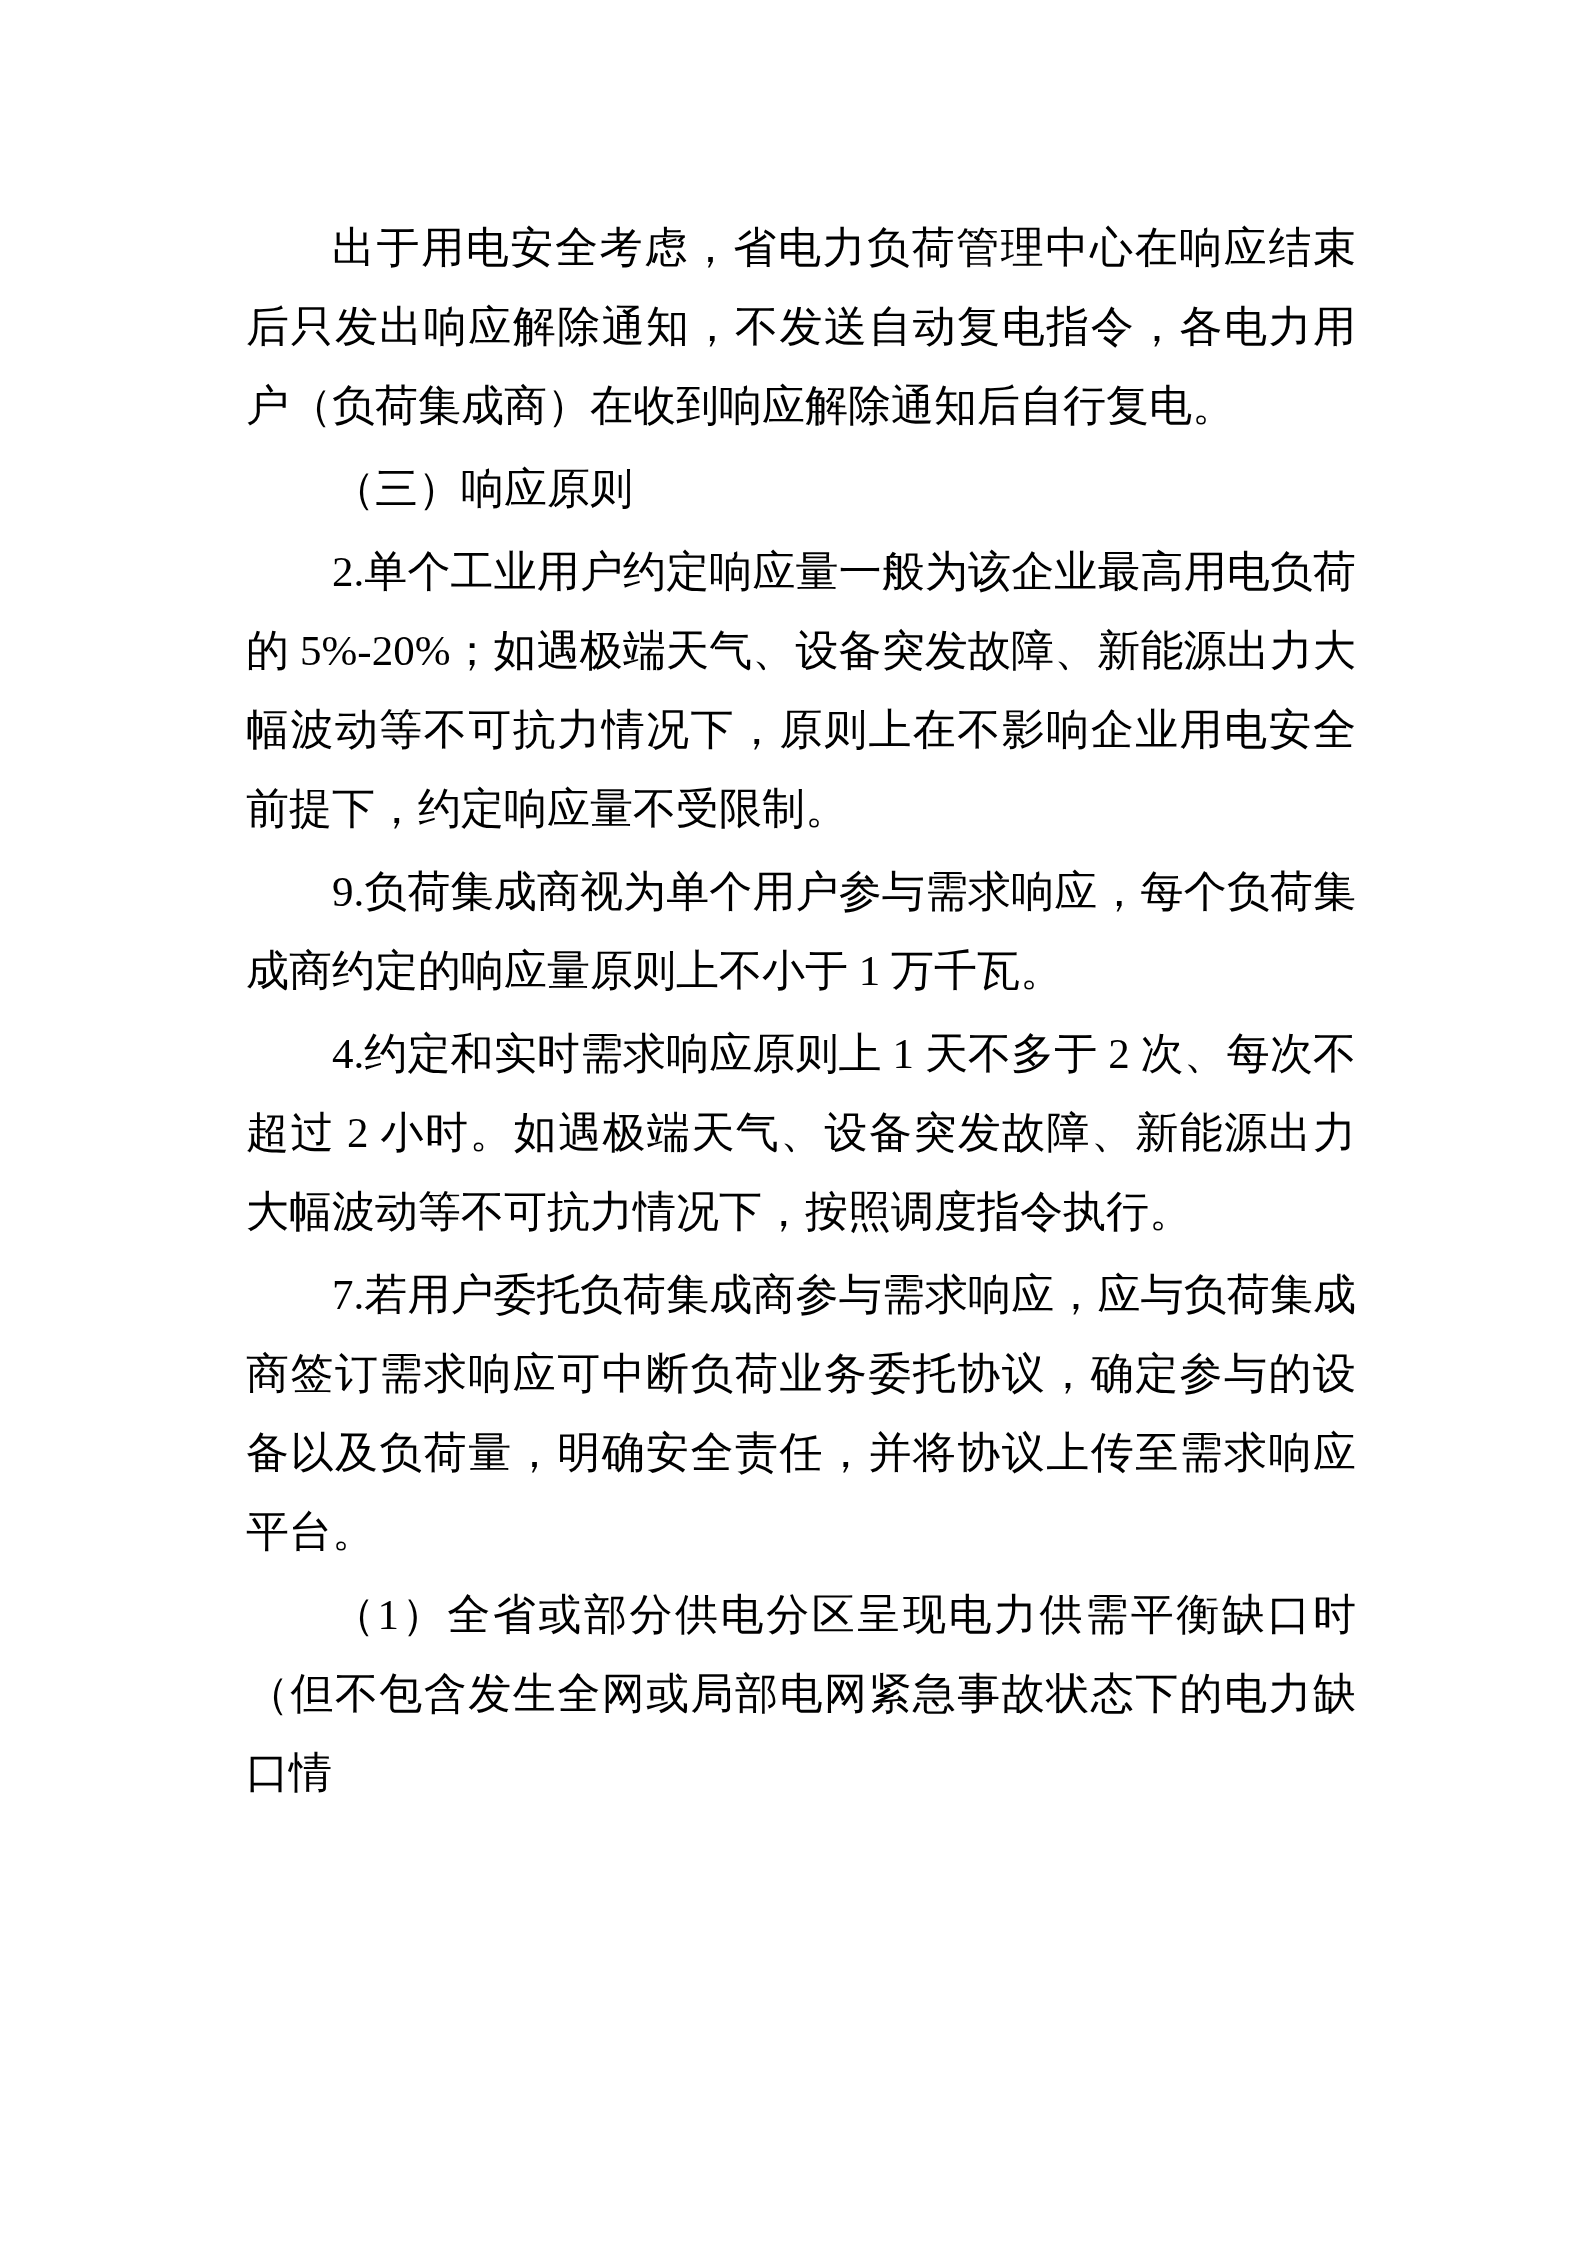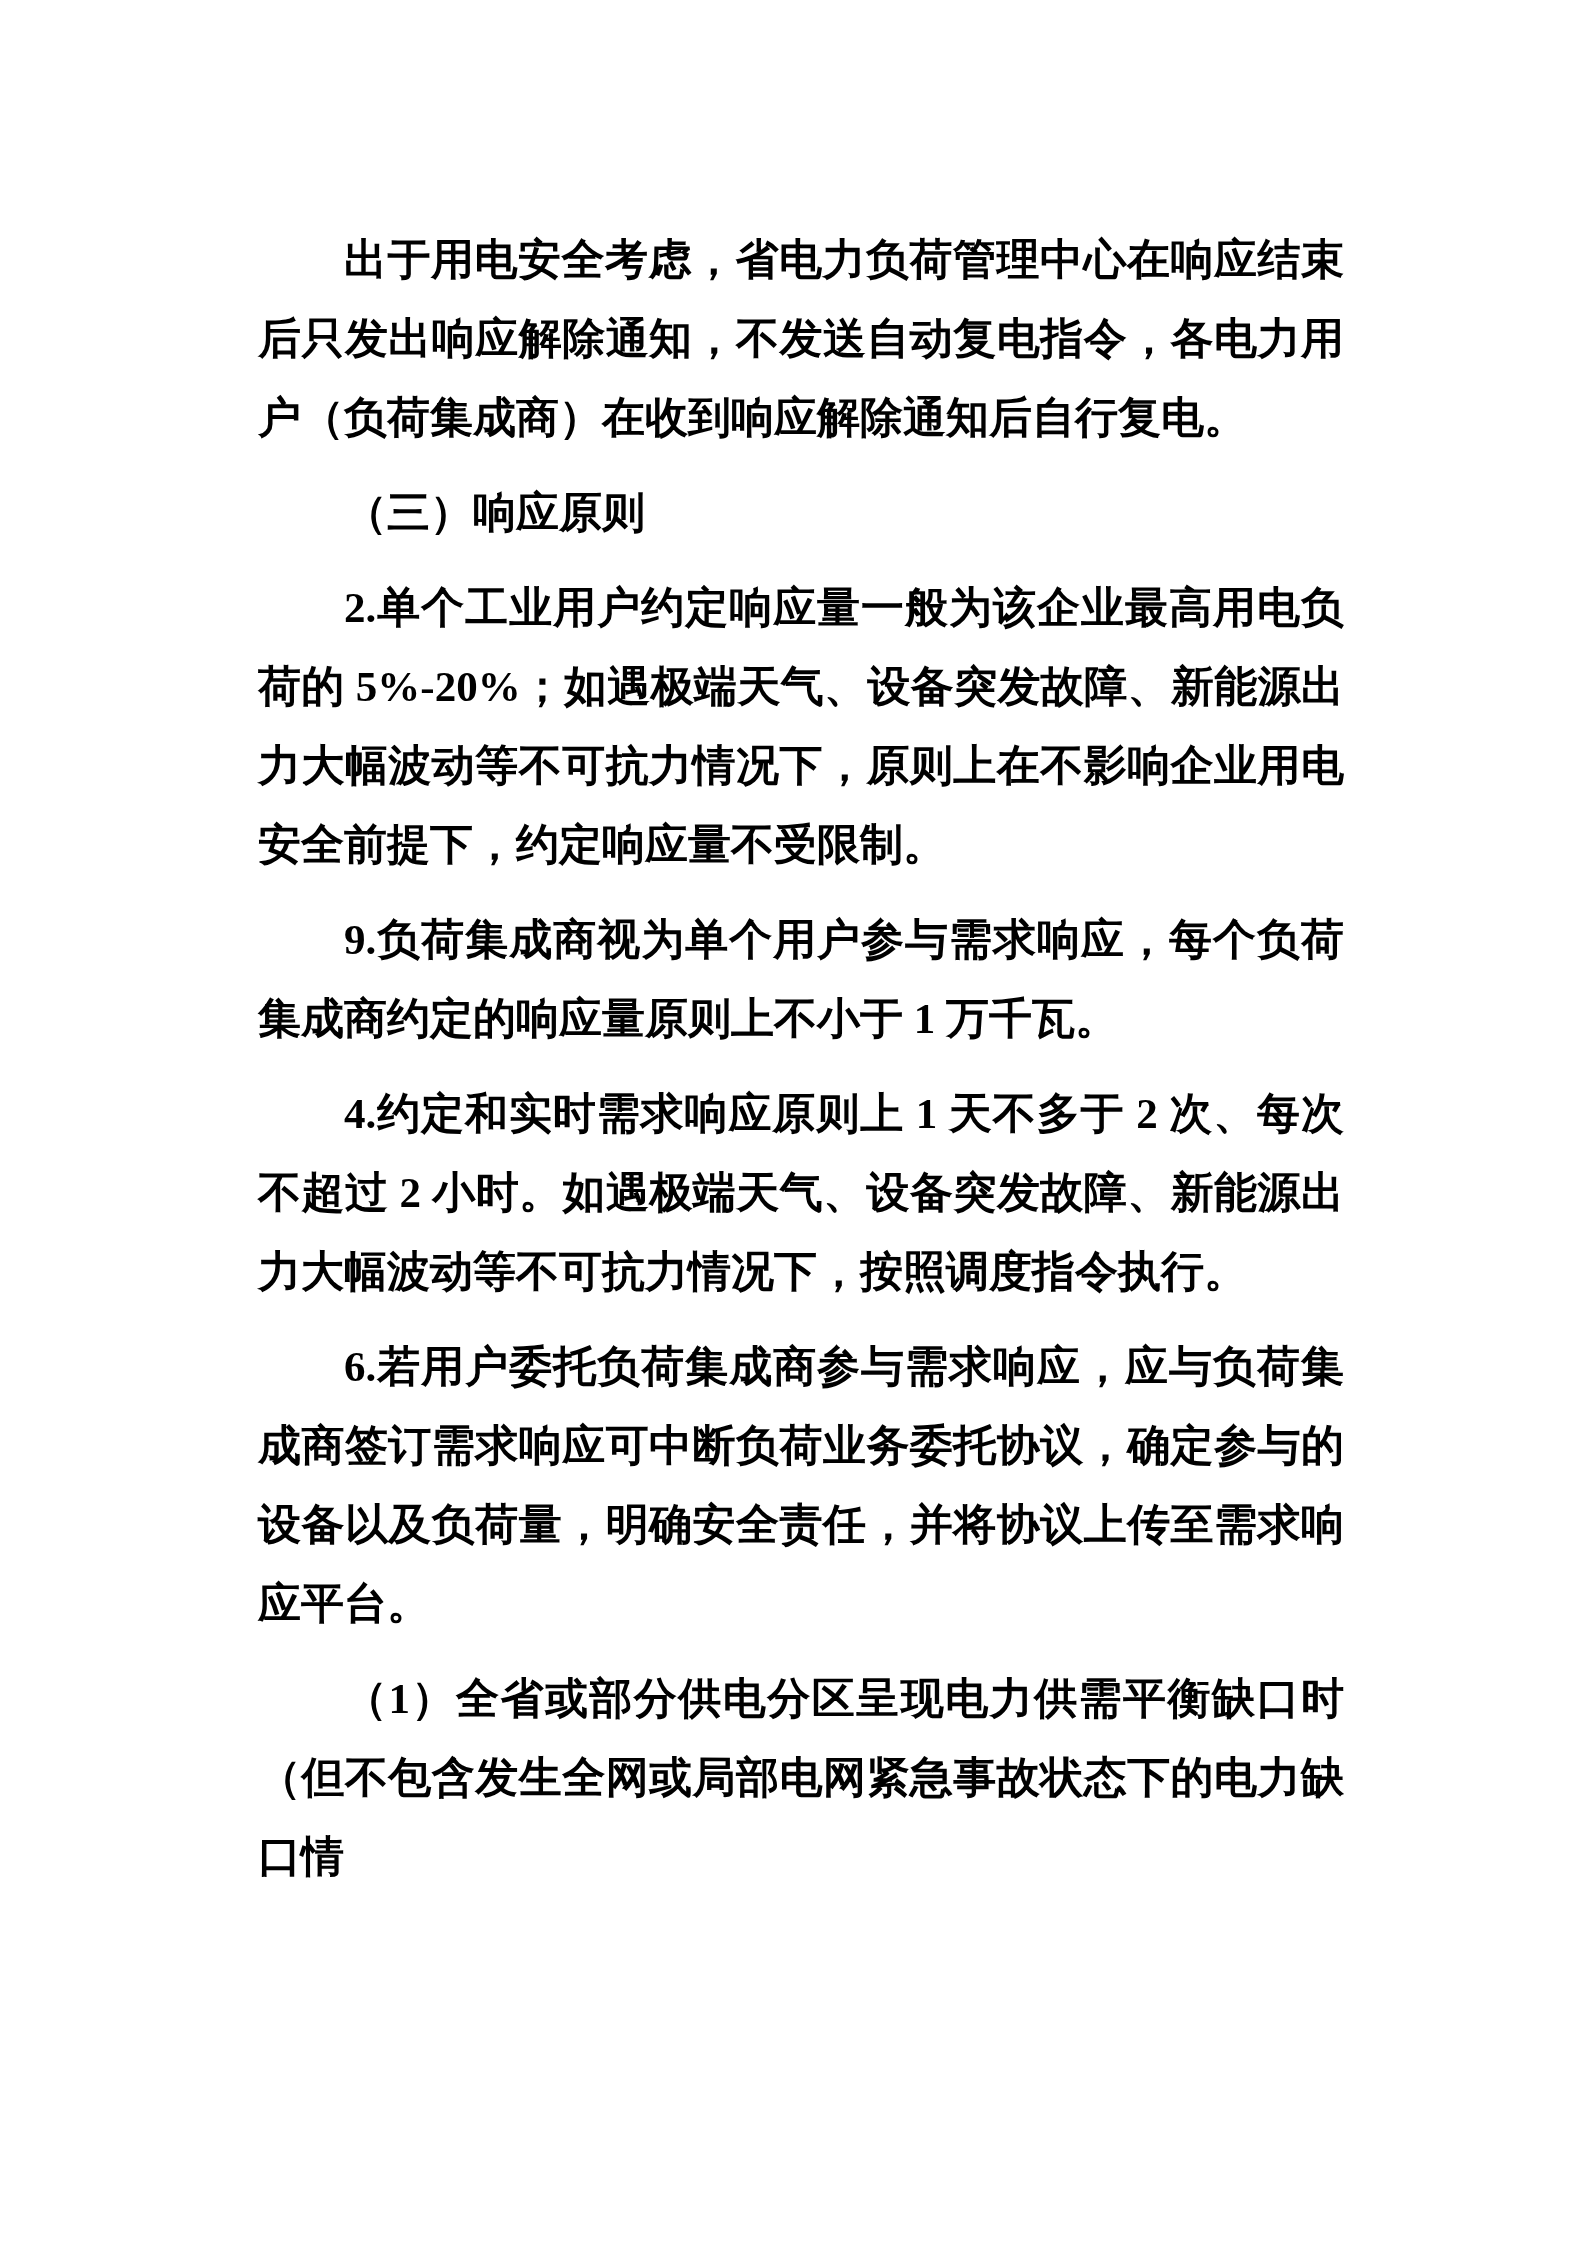--- a/index.html
+++ b/index.html
@@ -20,32 +20,32 @@
     top: 204px;
     width: 1118px;
     color: #000000;
     font-family: "Liberation Serif", sans-serif;
     font-size: 43px;
     line-height: 79px;
     text-align: justify;
     text-justify: inter-ideograph;
   }
   .text-block p {
-    margin: 16px;
+    margin: 4px;
     padding: 0;
     text-indent: 2em;
-    font-weight: bold;
+    font-weight: normal;
   }
 </style>
 </head>
 <body>
 
 <div class="page" style="background: rgb(255, 255, 255);">
   <div class="text-block" style="color: rgb(0, 0, 0);">
       <p>出于用电安全考虑，省电力负荷管理中心在响应结束后只发出响应解除通知，不发送自动复电指令，各电力用户（负荷集成商）在收到响应解除通知后自行复电。</p>
       <p>（三）响应原则</p>
       <p>2.单个工业用户约定响应量一般为该企业最高用电负荷的 5%-20%；如遇极端天气、设备突发故障、新能源出力大幅波动等不可抗力情况下，原则上在不影响企业用电安全前提下，约定响应量不受限制。</p>
       <p>9.负荷集成商视为单个用户参与需求响应，每个负荷集成商约定的响应量原则上不小于 1 万千瓦。</p>
       <p>4.约定和实时需求响应原则上 1 天不多于 2 次、每次不超过 2 小时。如遇极端天气、设备突发故障、新能源出力大幅波动等不可抗力情况下，按照调度指令执行。</p>
-      <p>6.若用户委托负荷集成商参与需求响应，应与负荷集成商签订需求响应可中断负荷业务委托协议，确定参与的设备以及负荷量，明确安全责任，并将协议上传至需求响应平台。</p>
+      <p>7.若用户委托负荷集成商参与需求响应，应与负荷集成商签订需求响应可中断负荷业务委托协议，确定参与的设备以及负荷量，明确安全责任，并将协议上传至需求响应平台。</p>
       <p>（1）全省或部分供电分区呈现电力供需平衡缺口时（但不包含发生全网或局部电网紧急事故状态下的电力缺口情</p>
     </div>
 </div>
 
 </body></html>

